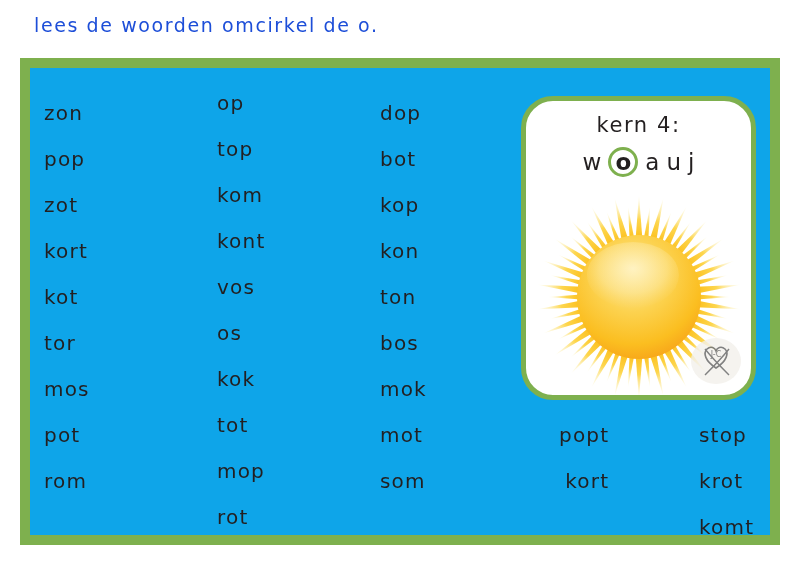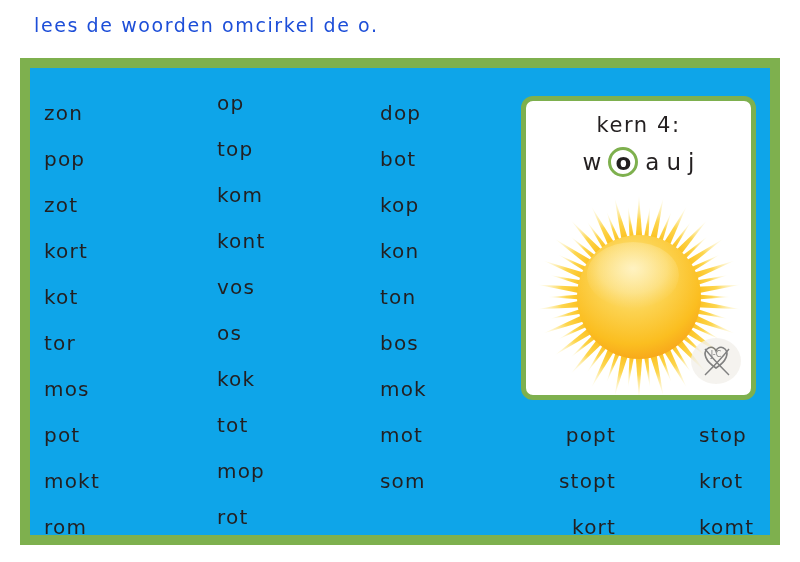--- a/index.html
+++ b/index.html
@@ -70,21 +70,21 @@
 
   
   #kern-card {
     position: absolute;
     left: 491px;
     top: 28px;
     width: 235px;
     height: 304px;
     box-sizing: border-box;
     border: 5px solid #7eb04e;
-    border-radius: 12px;
+    border-radius: 32px;
     background: #ffffff;
     overflow: hidden;
   }
   #kern-title {
     position: absolute;
     top: 12px;
     left: 0;
     width: 100%;
     text-align: center;
     font-family: "DejaVu Sans", sans-serif;
@@ -161,21 +161,20 @@
 
     <div class="word-col" id="col-1">
         <div class="word">zon</div>
         <div class="word">pop</div>
         <div class="word">zot</div>
         <div class="word">kort</div>
         <div class="word">kot</div>
         <div class="word">tor</div>
         <div class="word">mos</div>
         <div class="word">pot</div>
-        <div class="word">mokt</div>
         <div class="word">rom</div>
       </div>
     <div class="word-col" id="col-2">
         <div class="word">op</div>
         <div class="word">top</div>
         <div class="word">kom</div>
         <div class="word">kont</div>
         <div class="word">vos</div>
         <div class="word">os</div>
         <div class="word">kok</div>
@@ -189,21 +188,20 @@
         <div class="word">kop</div>
         <div class="word">kon</div>
         <div class="word">ton</div>
         <div class="word">bos</div>
         <div class="word">mok</div>
         <div class="word">mot</div>
         <div class="word">som</div>
       </div>
     <div class="word-col" id="col-4">
         <div class="word">popt</div>
-        <div class="word">stopt</div>
         <div class="word">kort</div>
       </div>
     <div class="word-col" id="col-5">
         <div class="word">stop</div>
         <div class="word">krot</div>
         <div class="word">komt</div>
       </div>
 
     <div id="kern-card">
       <div id="kern-title">kern 4:</div>

